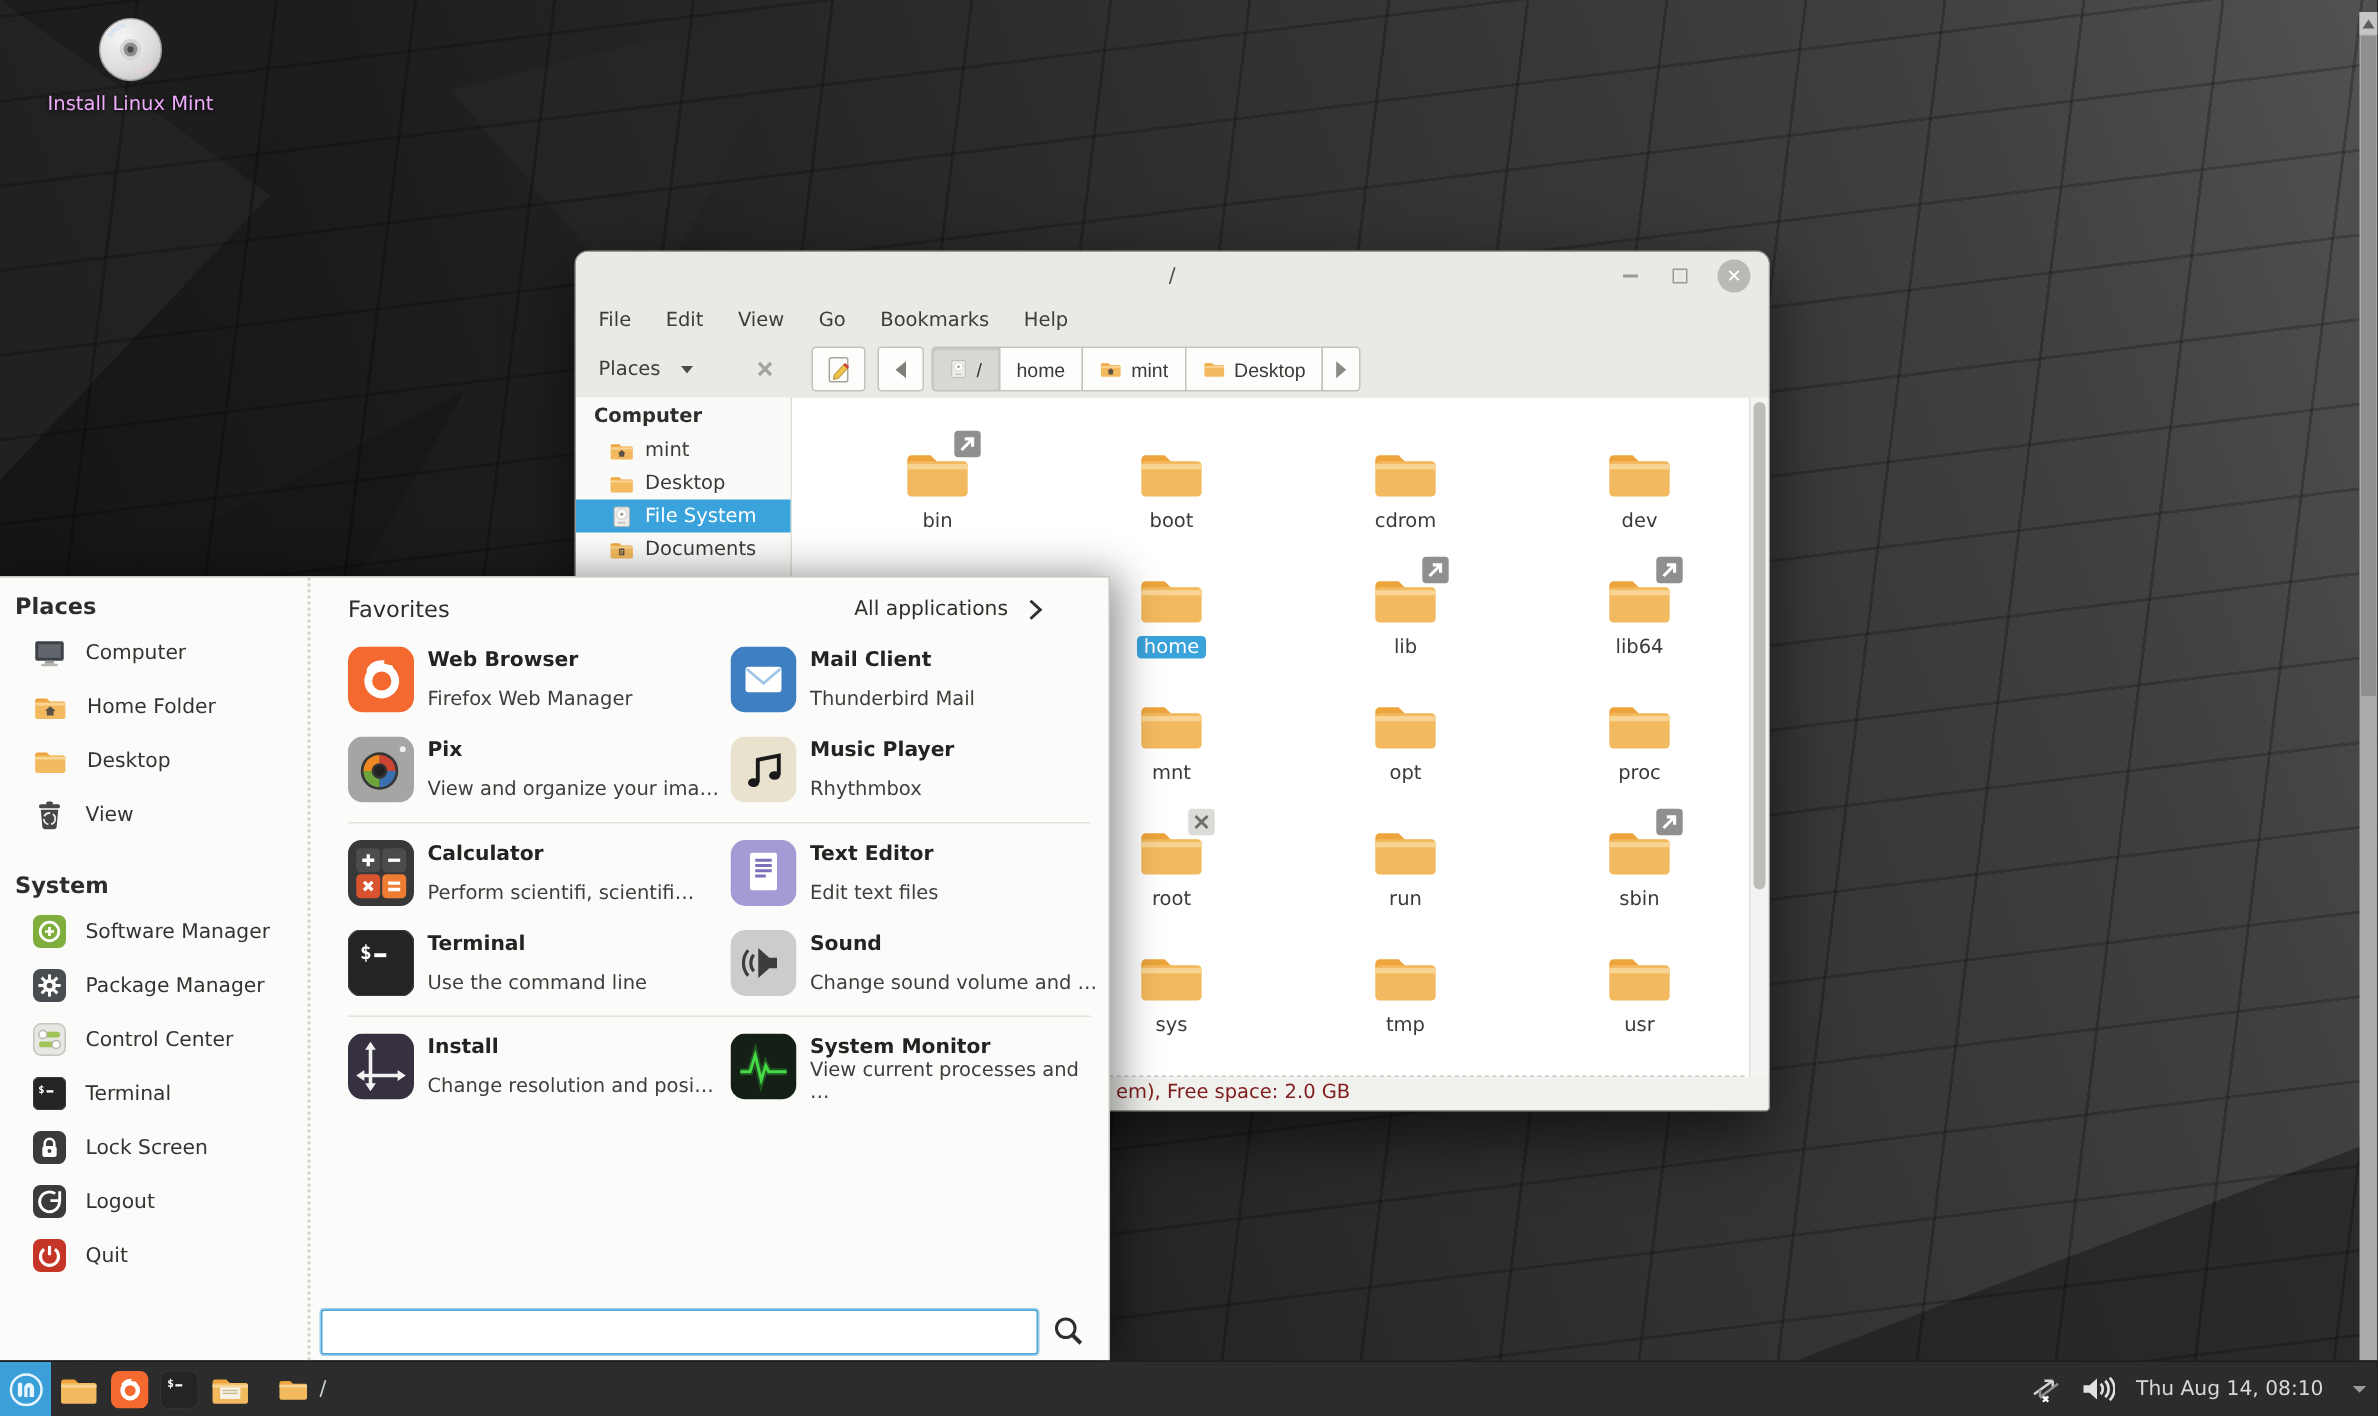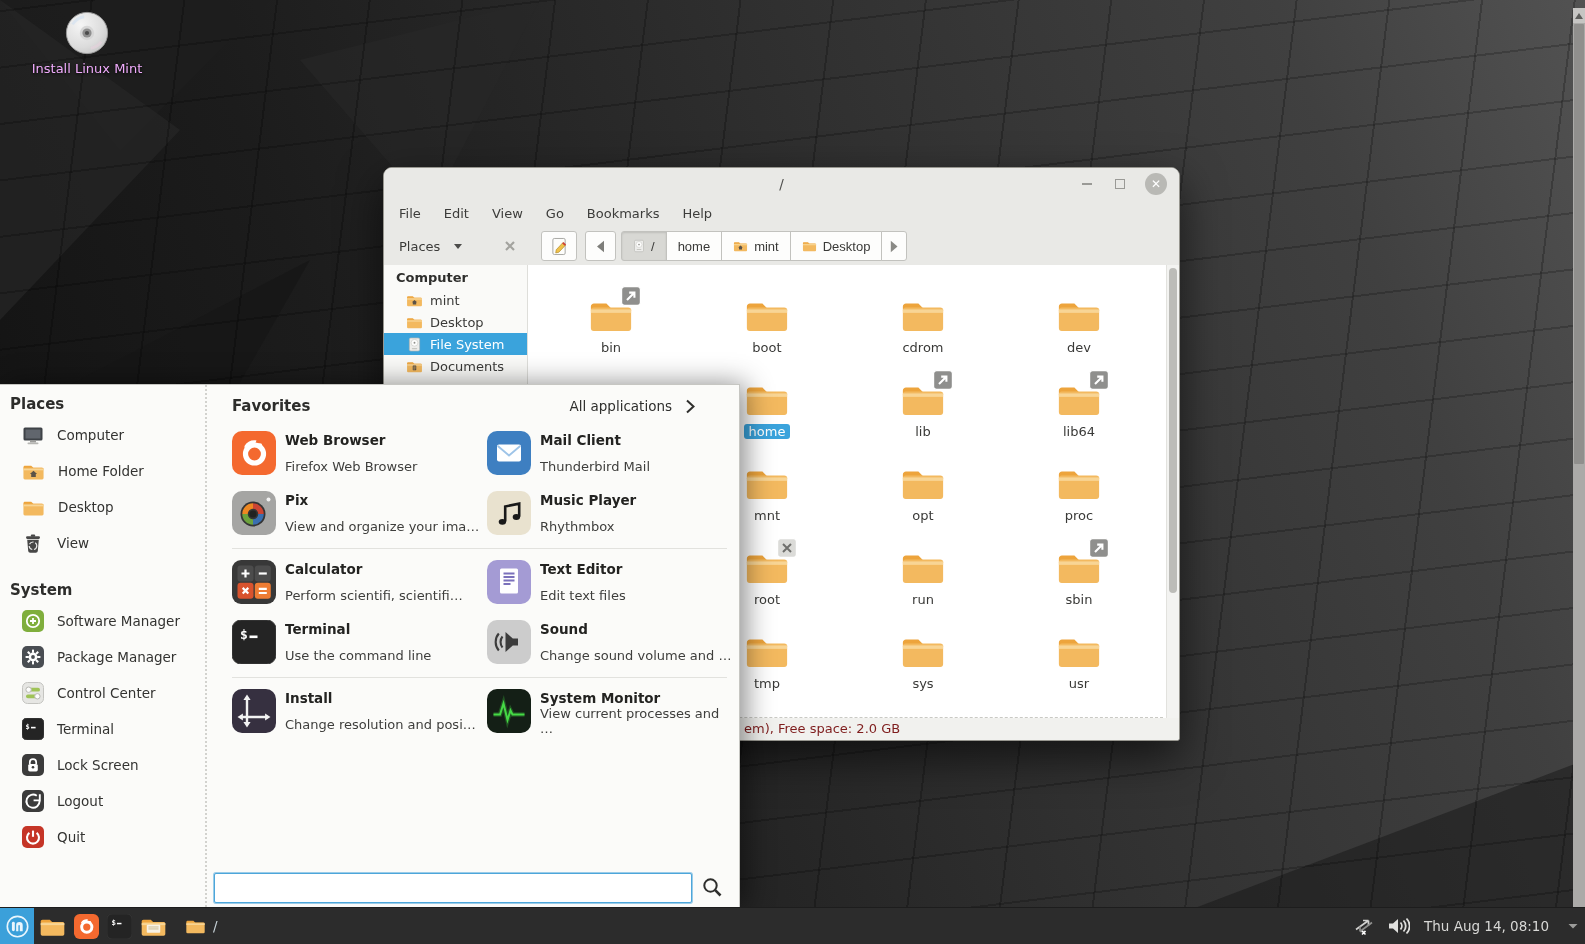--- a/index.html
+++ b/index.html
@@ -75,21 +75,21 @@
   .crumb .ico{width:15px;height:14px}
   .crumb .drv{width:12px;height:14px}
 
   #fm-body{position:absolute;left:0;top:97px;right:0;bottom:22px;background:#fff}
   #fm-sidebar{position:absolute;left:0;top:0;bottom:0;width:144px;background:#fafaf8;border-right:1px solid #dededa;padding-top:2px;box-sizing:border-box}
   .side-head{height:22px;line-height:22px;padding-left:12px;font-weight:bold;color:#2e2e2c;font-size:13px}
   .side-row{height:22px;display:flex;align-items:center;gap:7px;padding-left:22px;font-size:13px;color:#3a3a38;cursor:default}
   .side-row .ico{width:17px;height:15px}
   .side-row.selected{background:#3aa3dc;color:#fff}
 
-  #files-grid{position:absolute;left:149px;top:27px;width:624px;
+  #files-grid{position:absolute;left:163px;top:27px;width:624px;
     display:grid;grid-template-columns:repeat(4,156px);grid-auto-rows:84px}
   .fcell{position:relative;cursor:default}
   .fico{position:relative;width:46px;height:40px;margin:4px auto 0}
   .emblem{position:absolute;top:-10px;right:-7px;width:20px;height:20px}
   .flabel{text-align:center;margin-top:3px;font-size:13px;color:#3a3a38;line-height:17px}
   .fsel{background:#3aa3dc;color:#fff;border-radius:3px;padding:0 5px}
 
   #fm-vscroll{position:absolute;right:0;top:0;bottom:0;width:12px;background:#f3f3f1;border-left:1px solid #e2e2de}
   #fm-vscroll .thumb{position:absolute;left:1.5px;width:8px;top:3px;height:325px;background:#bcbcb8;border-radius:4px}
 
@@ -104,21 +104,21 @@
     box-shadow:6px 0 26px rgba(0,0,0,.45);box-sizing:border-box}
   #menu-left{position:absolute;left:0;top:0;bottom:0;width:207px;border-right:2px dotted #d2d2ce;box-sizing:border-box}
   .m-header{font-size:15px;font-weight:bold;color:#2d2d2b;margin:10px 0 4px 10px}
   .m-header.sys{margin-top:20px}
   .m-item{height:36px;display:flex;align-items:center;gap:13px;padding-left:22px;font-size:13.5px;color:#333331;cursor:default}
   .m-item .ico{width:23px;height:21px}
   .m-item .sq{width:22px;height:22px}
 
   #fav-area{position:absolute;left:218px;top:0;right:4px;bottom:0}
   #fav-head{display:flex;align-items:center;margin:12px 14px 0 14px}
-  #fav-title{font-size:15px;font-weight:bold;color:#2d2d2b}
+  #fav-title{font-size:15px;font-weight:normal;color:#2d2d2b}
   #all-apps{margin-left:auto;display:flex;align-items:center;gap:12px;font-size:13.5px;color:#2f2f2d;cursor:default;padding-right:24px}
   #all-apps .ico{width:13px;height:15px}
   #fav-groups{margin:14px 0 0 14px}
   .fav-grid{display:grid;grid-template-columns:255px 1fr;row-gap:10px}
   .fav-item{display:flex;gap:9px;height:50px;cursor:default}
   .fav-item .ico{width:44px;height:44px;margin-top:2px}
   .fav-txt{display:flex;flex-direction:column;justify-content:space-between;padding:3px 0 5px}
   .fav-title{font-weight:bold;font-size:13.5px;color:#232321}
   .fav-sub{font-size:13px;color:#3e3e3c}
   .fav-sep{border-top:1px solid #e2e2de;margin:9px 8px 9px 0}
@@ -483,29 +483,29 @@
               </svg></span></div>
           <div class="flabel"><span class="">sbin</span></div>
         </div>
         <div class="fcell empty"></div>
         <div class="fcell">
           <div class="fico"><svg viewBox="0 0 48 40">
               <path d="M3 11c0-1.8 1.4-3.2 3.2-3.2h13l4.6 4.6h18A3.2 3.2 0 0 1 45 15.6V14H3z" fill="#eda43c"></path>
               <rect x="3" y="12" width="42" height="24.5" rx="3" fill="#f3b95f"></rect>
               <rect x="3" y="14" width="42" height="3.6" fill="#f8d595"></rect>
             </svg></div>
+          <div class="flabel"><span class="">sys</span></div>
+        </div>
+        <div class="fcell">
+          <div class="fico"><svg viewBox="0 0 48 40">
+              <path d="M3 11c0-1.8 1.4-3.2 3.2-3.2h13l4.6 4.6h18A3.2 3.2 0 0 1 45 15.6V14H3z" fill="#eda43c"></path>
+              <rect x="3" y="12" width="42" height="24.5" rx="3" fill="#f3b95f"></rect>
+              <rect x="3" y="14" width="42" height="3.6" fill="#f8d595"></rect>
+            </svg></div>
           <div class="flabel"><span class="">tmp</span></div>
-        </div>
-        <div class="fcell">
-          <div class="fico"><svg viewBox="0 0 48 40">
-              <path d="M3 11c0-1.8 1.4-3.2 3.2-3.2h13l4.6 4.6h18A3.2 3.2 0 0 1 45 15.6V14H3z" fill="#eda43c"></path>
-              <rect x="3" y="12" width="42" height="24.5" rx="3" fill="#f3b95f"></rect>
-              <rect x="3" y="14" width="42" height="3.6" fill="#f8d595"></rect>
-            </svg></div>
-          <div class="flabel"><span class="">sys</span></div>
         </div>
         <div class="fcell">
           <div class="fico"><svg viewBox="0 0 48 40">
               <path d="M3 11c0-1.8 1.4-3.2 3.2-3.2h13l4.6 4.6h18A3.2 3.2 0 0 1 45 15.6V14H3z" fill="#eda43c"></path>
               <rect x="3" y="12" width="42" height="24.5" rx="3" fill="#f3b95f"></rect>
               <rect x="3" y="14" width="42" height="3.6" fill="#f8d595"></rect>
             </svg></div>
           <div class="flabel"><span class="">usr</span></div>
         </div>
       </div>
@@ -672,21 +672,21 @@
             <span class="ico">
               <svg viewBox="0 0 44 44">
                 <rect width="44" height="44" rx="10" fill="#f4692f"></rect>
                 <circle cx="22.5" cy="23" r="9" fill="none" stroke="#fff" stroke-width="5.2"></circle>
                 <path d="M12.5 15c2.5-4.5 7.5-6.5 12-5.5l-1.8 4.6c-3.4-.8-6.6-.2-10.2 2.9z" fill="#fff"></path>
                 <circle cx="28" cy="14.5" r="2.2" fill="#fff"></circle>
               </svg>
             </span>
             <div class="fav-txt">
               <div class="fav-title">Web Browser</div>
-              <div class="fav-sub">Firefox Web Browser</div>
+              <div class="fav-sub">Firefox Web Manager</div>
             </div>
           </div>
           <div class="fav-item">
             <span class="ico">
               <svg viewBox="0 0 44 44">
                 <rect width="44" height="44" rx="10" fill="#3e7fc1"></rect>
                 <rect x="10" y="13.5" width="24" height="17" rx="2" fill="#fff"></rect>
                 <path d="M10.8 15L22 24.5 33.2 15" fill="none" stroke="#9ec4e8" stroke-width="1.8"></path>
               </svg>
             </span>

